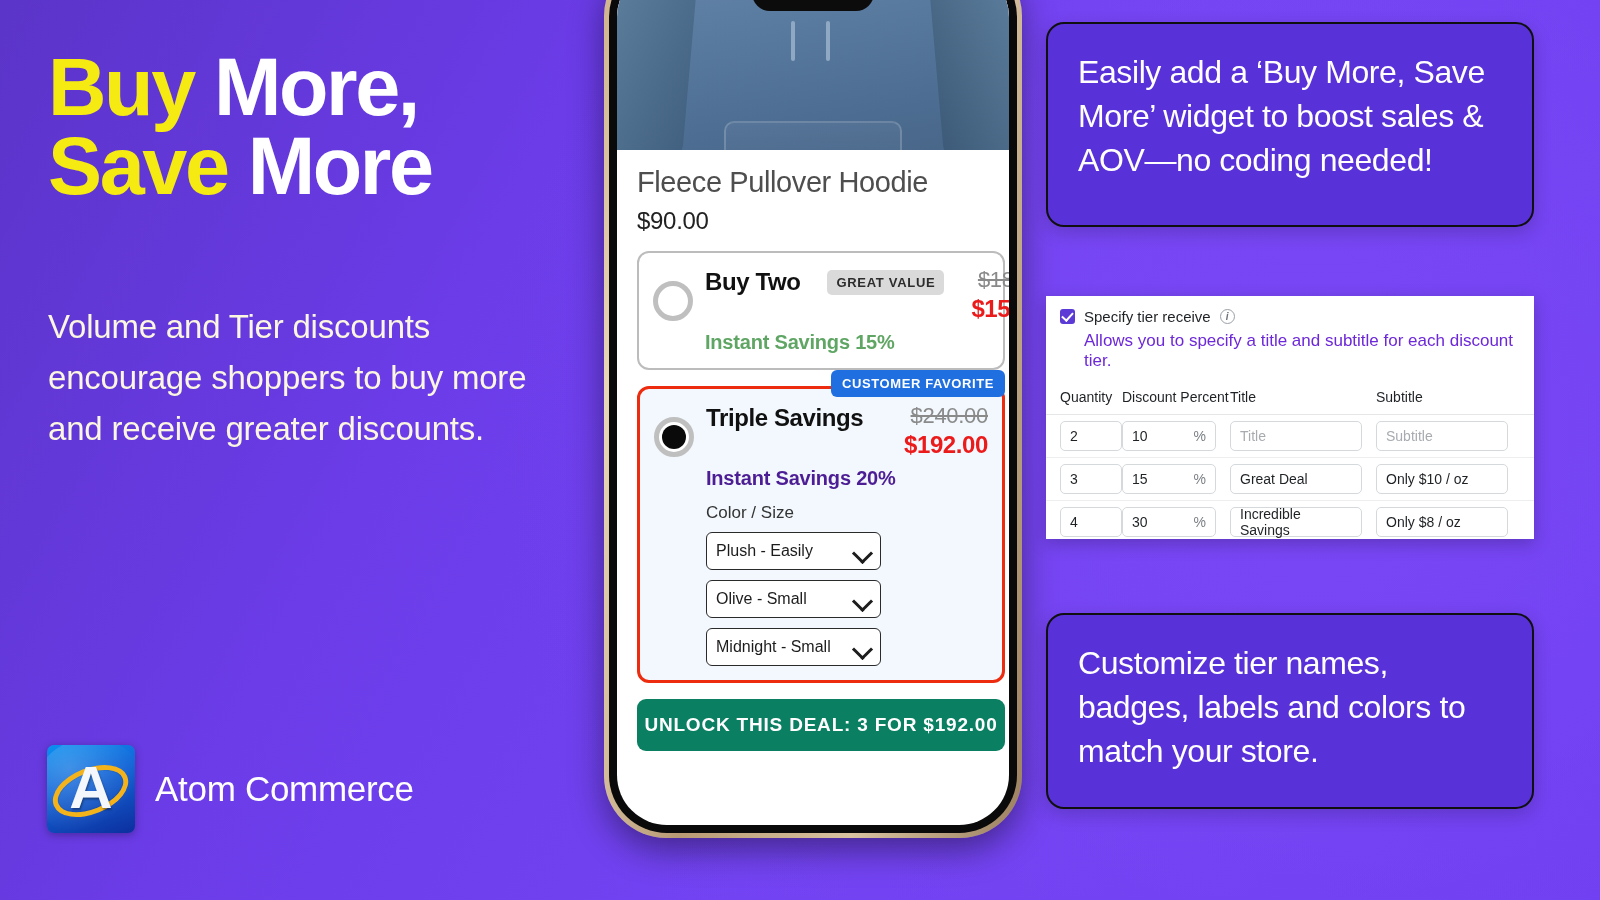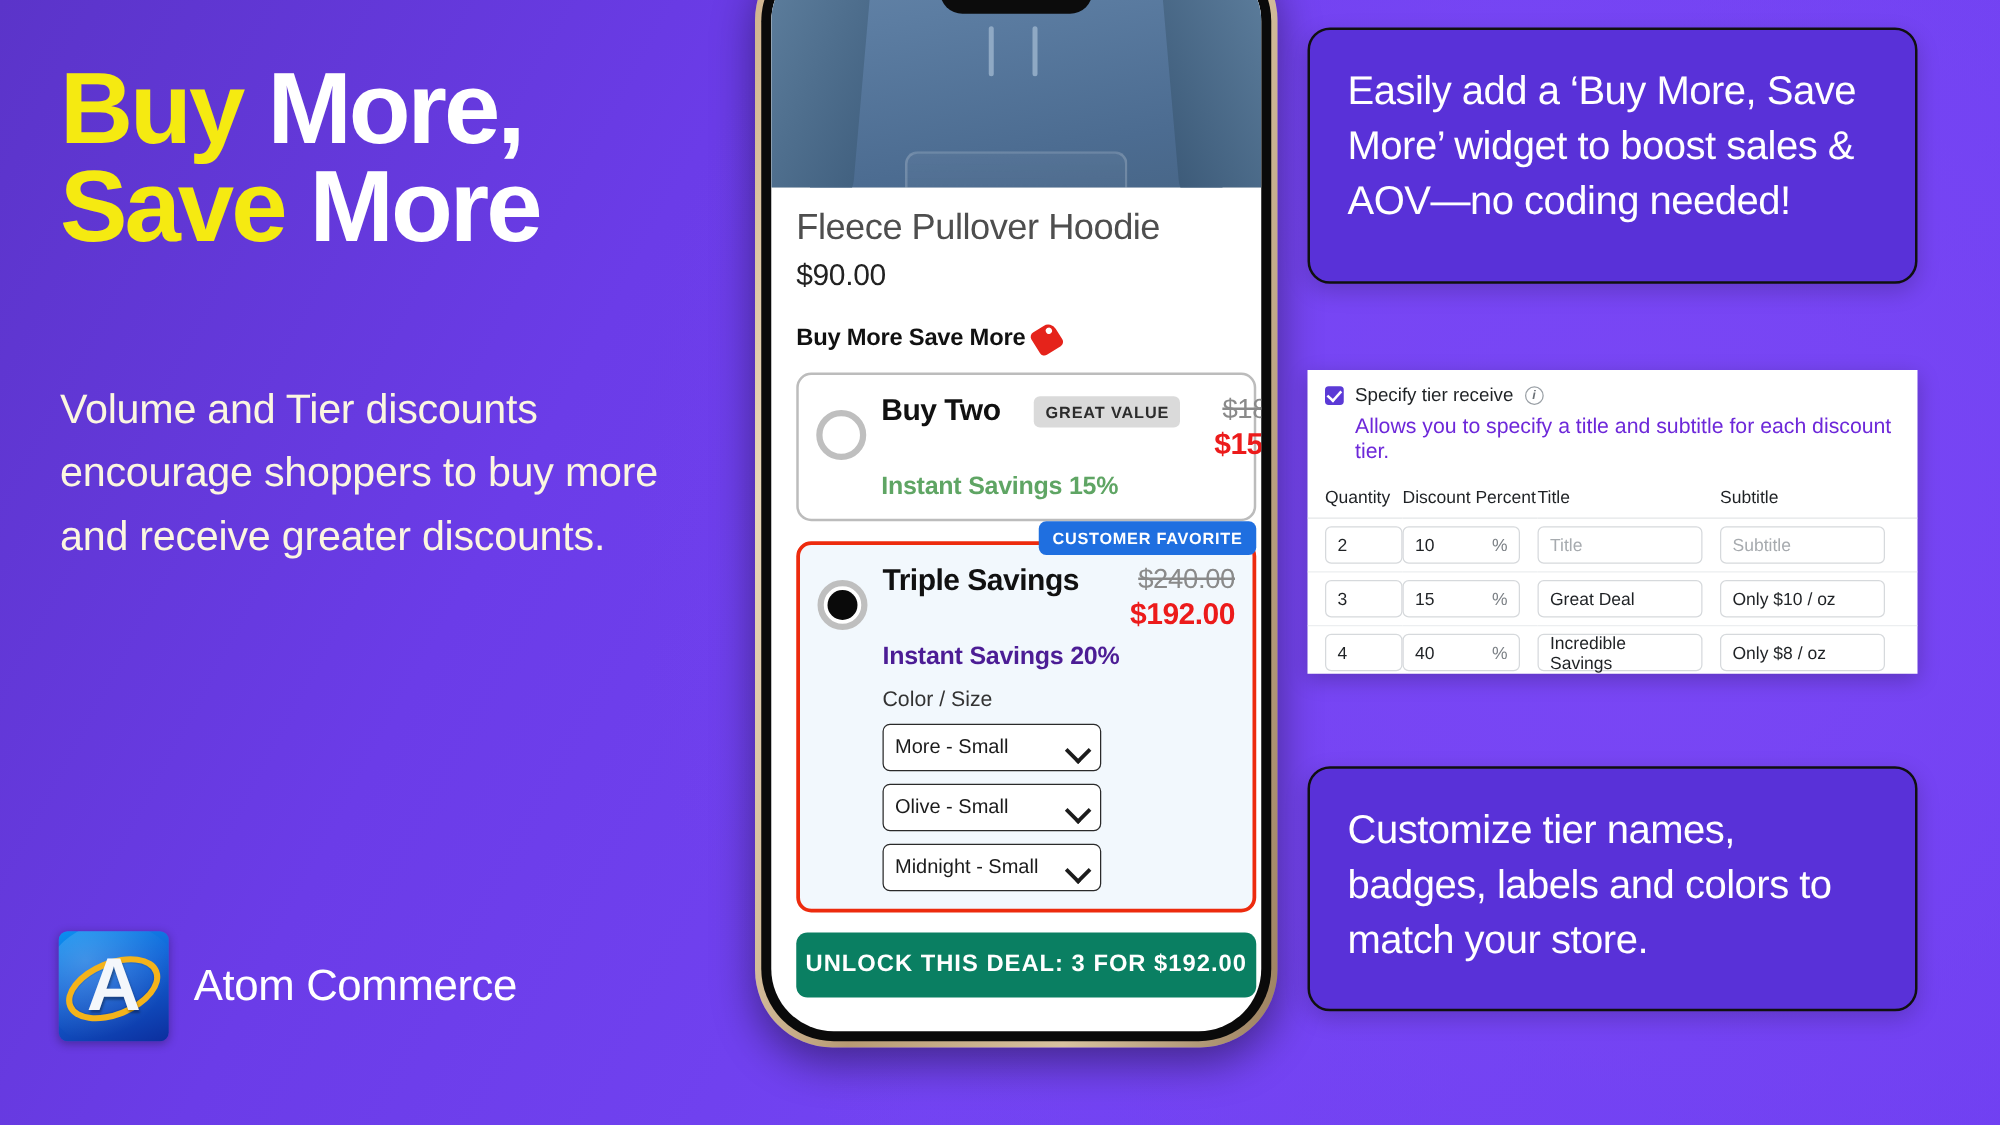--- a/index.html
+++ b/index.html
@@ -250,24 +250,20 @@
           <div class="drawstring ds-l"></div>
           <div class="drawstring ds-r"></div>
           <div class="hood-pocket"></div>
         </div>
       </div>
 
       <div class="screen-body">
         <div class="product-title">Fleece Pullover Hoodie</div>
         <div class="product-price">$90.00</div>
 
-        <div class="bmsm-label">
-          <span>Buy More Save More</span>
-          <span class="tag-icon"></span>
-        </div>
 
         <div class="tier">
           <div class="radio"></div>
           <div class="tier-body">
             <div class="tier-row1">
               <div class="tier-name">Buy Two</div>
               <div class="pill">GREAT VALUE</div>
               <div class="prices">
                 <div class="old-price">$180.00</div>
                 <div class="new-price">$153.00</div>
@@ -285,21 +281,21 @@
               <div class="tier-name">Triple Savings</div>
               <div class="prices">
                 <div class="old-price">$240.00</div>
                 <div class="new-price">$192.00</div>
               </div>
             </div>
             <div class="savings">Instant Savings 20%</div>
             <div class="var-label">Color / Size</div>
             <div class="selects">
               <div class="select">
-                <span>More - Small</span>
+                <span>Plush - Easily</span>
                 <span class="chev"></span>
               </div>
               <div class="select">
                 <span>Olive - Small</span>
                 <span class="chev"></span>
               </div>
               <div class="select">
                 <span>Midnight - Small</span>
                 <span class="chev"></span>
               </div>
@@ -368,21 +364,21 @@
         <td class="col-sub">
             <div class="fld fld-sub">Only $10 / oz</div>
           </td>
       </tr>
       <tr>
         <td class="col-qty">
             <div class="fld fld-qty">4</div>
           </td>
         <td>
             <div class="fld fld-pct">
-              <span>40</span>
+              <span>30</span>
               <span class="pct">%</span>
             </div>
           </td>
         <td>
             <div class="fld fld-title">Incredible Savings</div>
           </td>
         <td class="col-sub">
             <div class="fld fld-sub">Only $8 / oz</div>
           </td>
       </tr>

